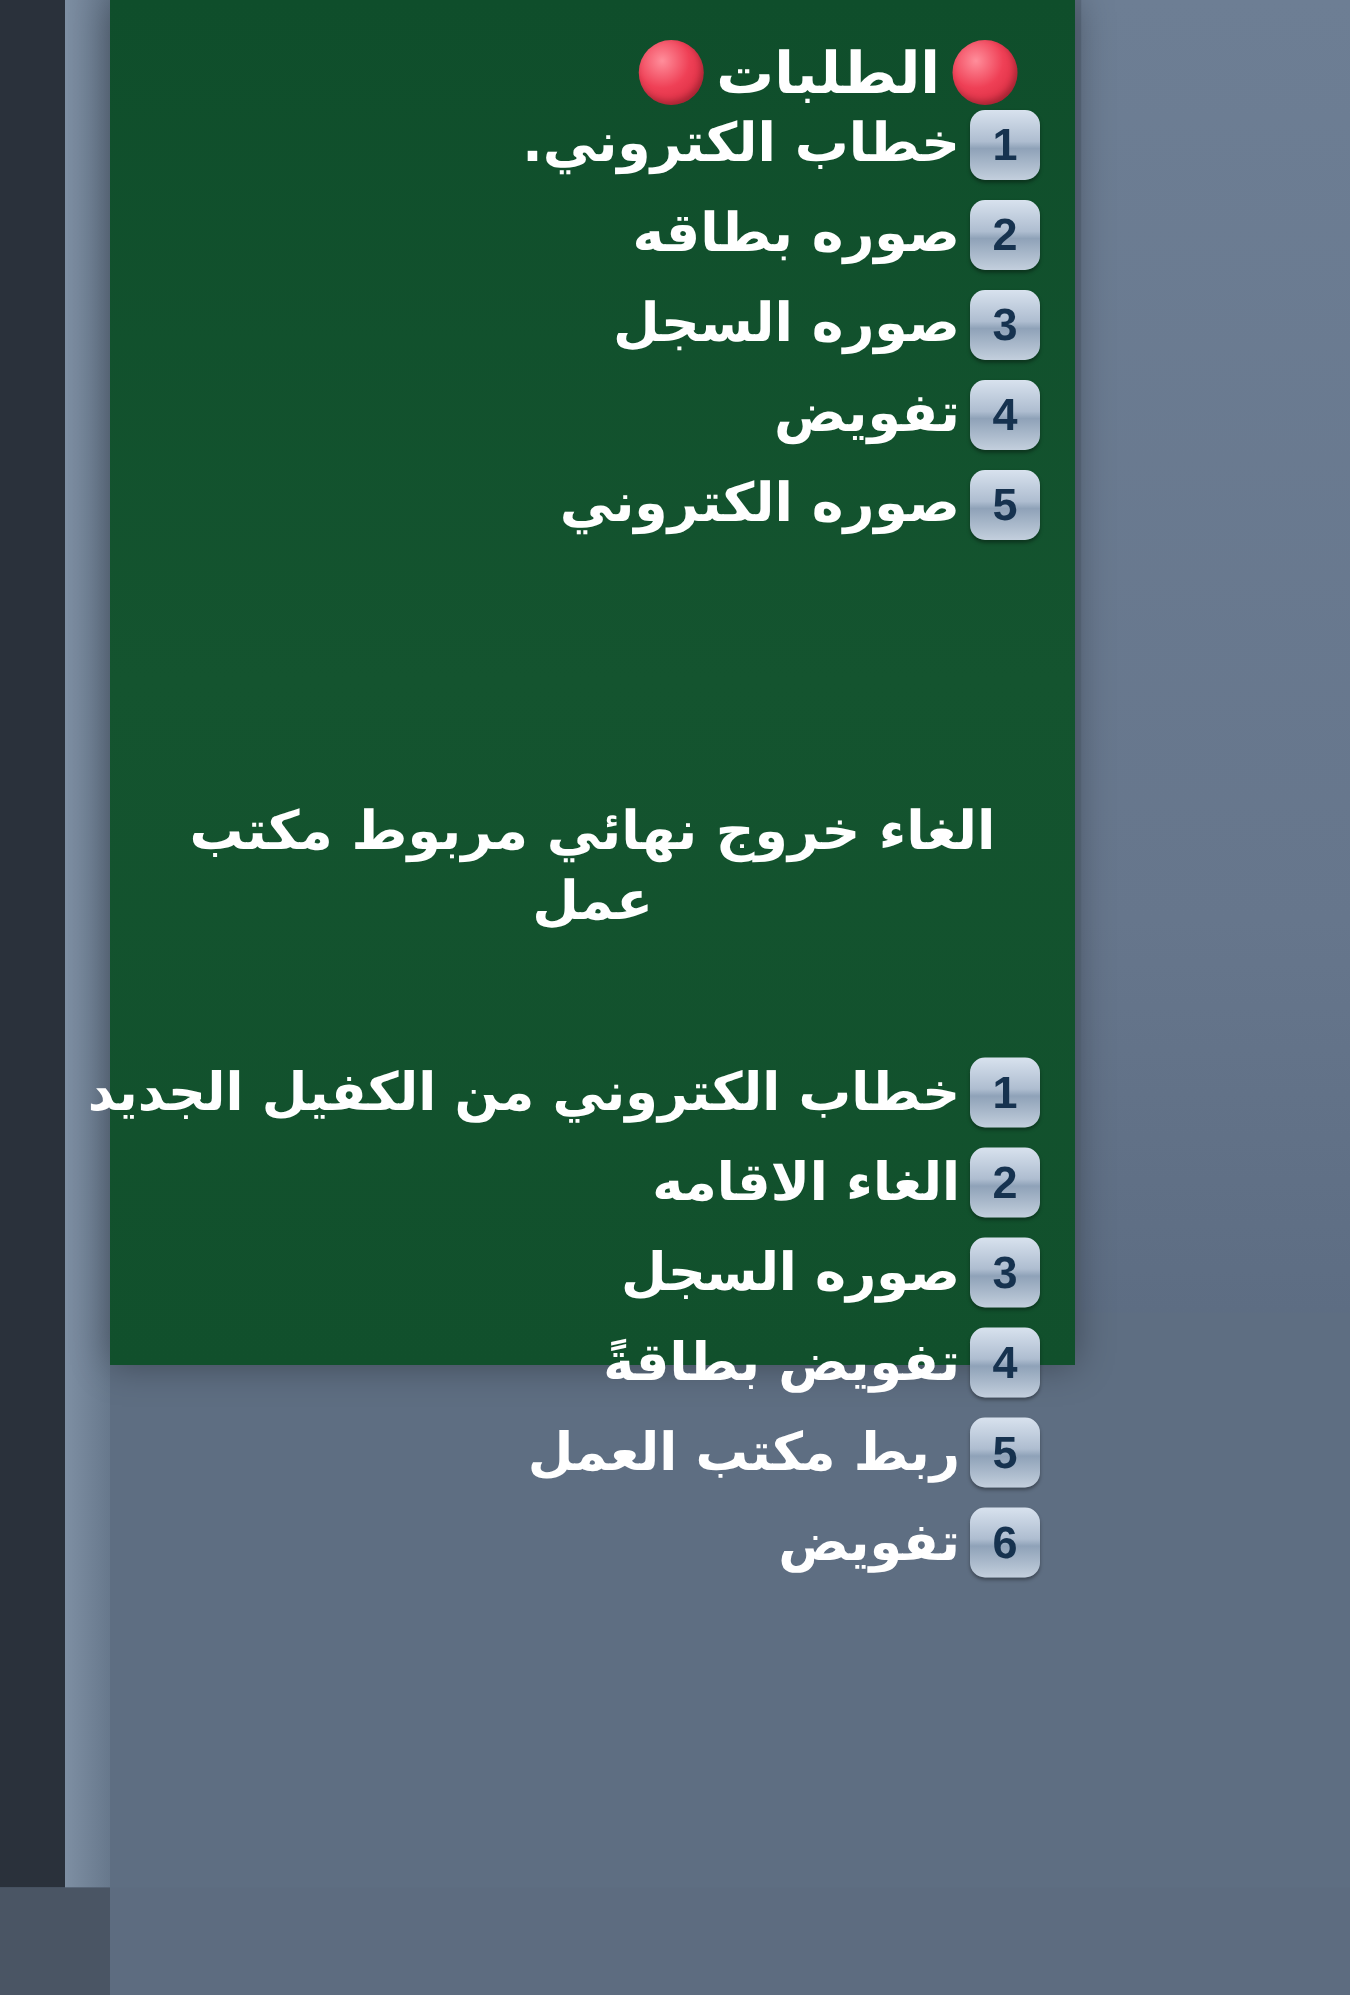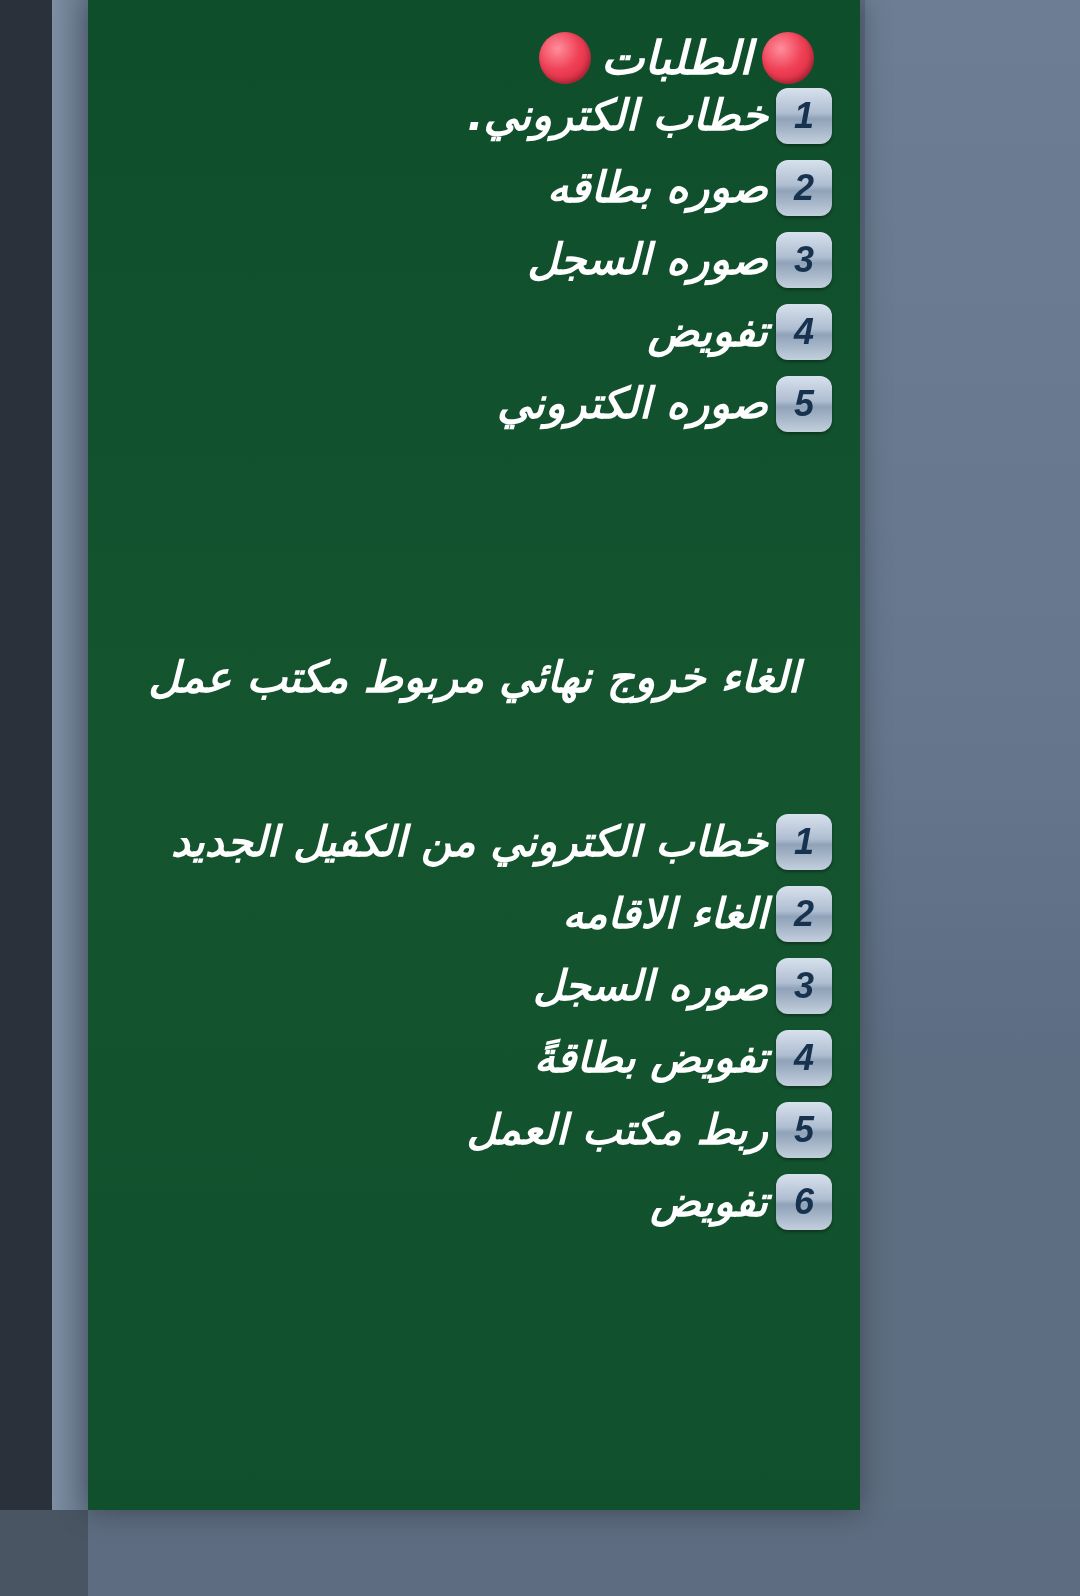--- a/index.html
+++ b/index.html
@@ -59,25 +59,24 @@
     height: 86px;
     background: #4a5564;
   }
 
   
   .card {
     position: absolute;
     left: 88px;
     top: 0;
     width: 772px;
-    height: 1510px;
+    height: 1092px;
     background: #14532d;
     background: linear-gradient(180deg, #0f4e2b 0%, #14542f 50%, #11502c 100%);
     box-shadow: 0 0 28px rgba(0,0,0,0.35);
-    font-style: italic;
   }
 
   .content {
     padding: 18px 28px 0 28px;
     direction: rtl;
     text-align: right;
   }
 
   
   .header-row {
@@ -138,21 +137,21 @@
     font-weight: 600;
     line-height: 1.15;
     white-space: nowrap;
   }
 
   .section-heading {
     color: #ffffff;
     font-size: 43px;
     font-weight: 700;
     text-align: center;
-    margin: 12px;
+    margin: 0;
     padding: 0 10px;
     line-height: 1.3;
   }
   .spacer-a { height: 190px; }
   .spacer-b { height: 96px; }
 
   .list-two .item-text { font-size: 42px; }
   .list-two li { margin-bottom: 14px; }
 </style>
 </head>

